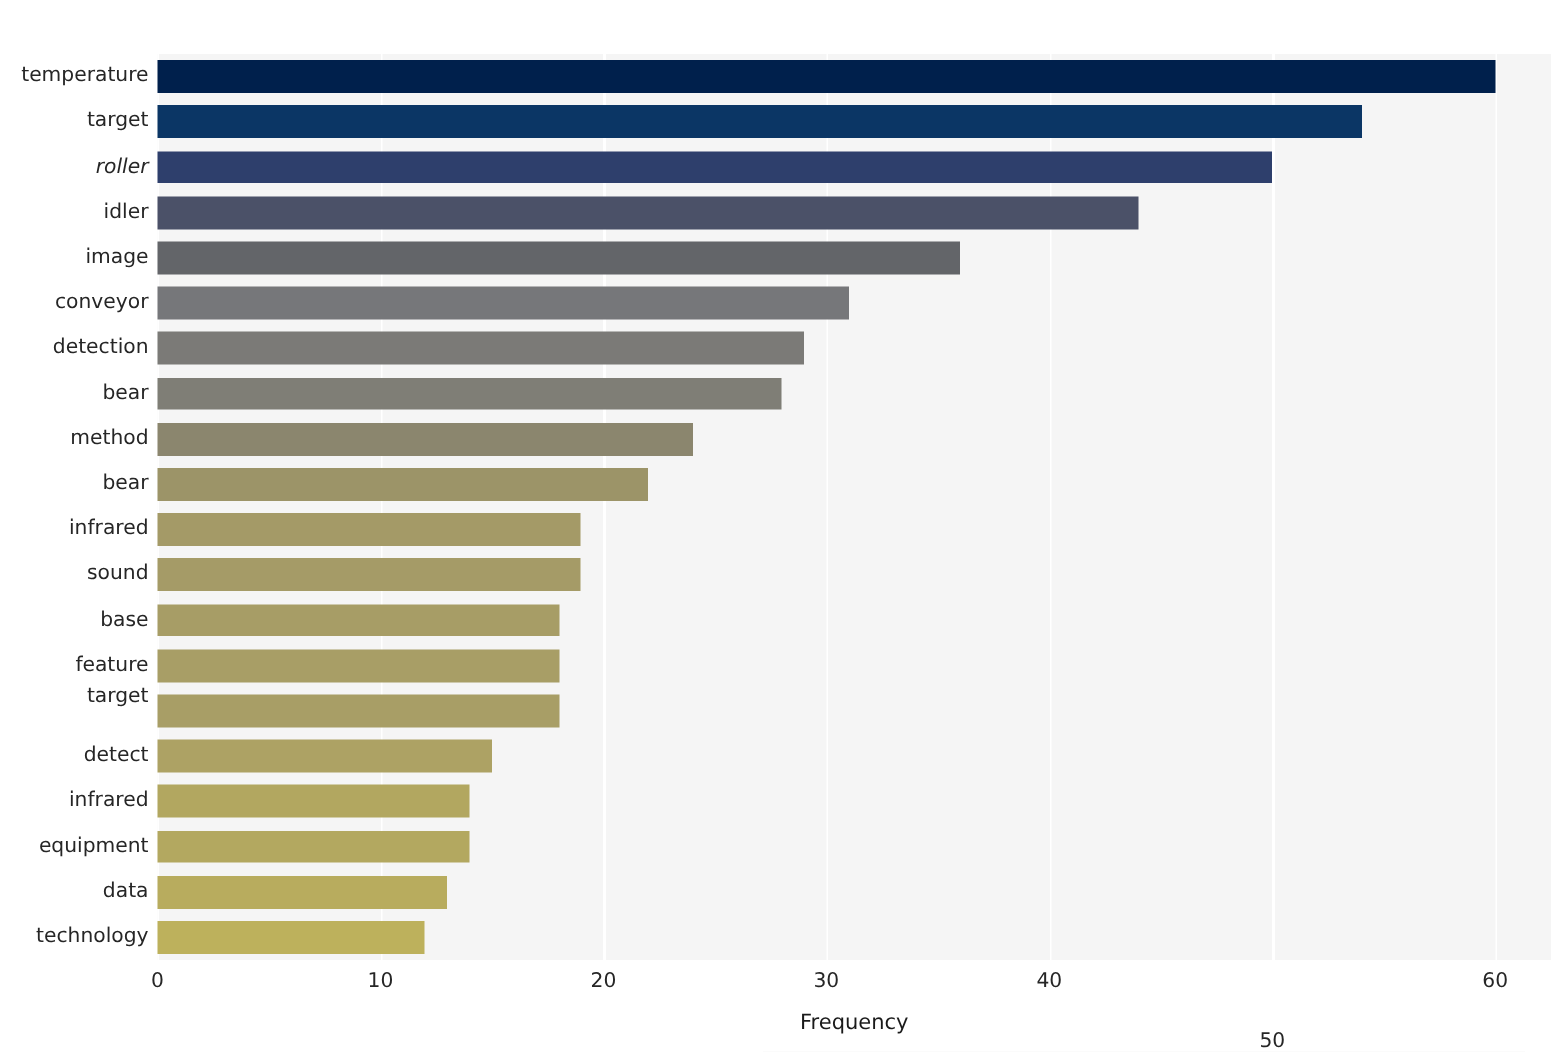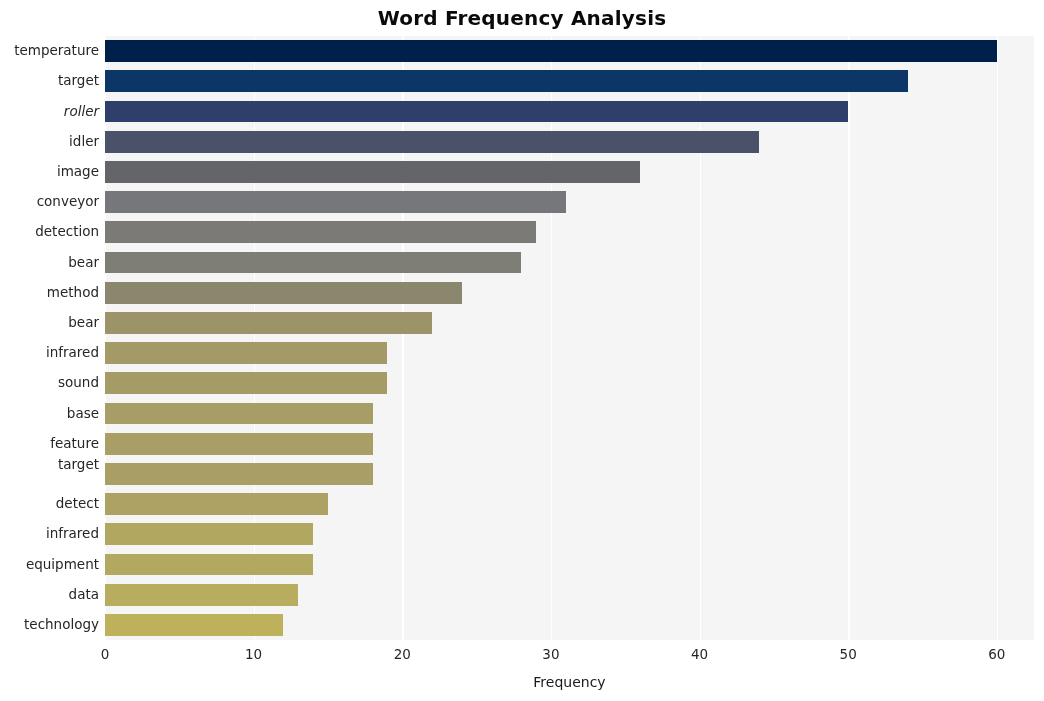--- a/index.html
+++ b/index.html
@@ -97,21 +97,20 @@
     text-align: center;
     font-size: 14px;
     color: #1a1a1a;
   }
 </style>
 </head>
 <body>
 
 <div id="figure">
 
-  <div id="chart-title">Word Frequency Analysis</div>
 
   <div id="plot-area">
       <div class="gridline-v" style="left: 0px;"></div>
       <div class="gridline-v" style="left: 148.64px;"></div>
       <div class="gridline-v" style="left: 297.28px;"></div>
       <div class="gridline-v" style="left: 445.92px;"></div>
       <div class="gridline-v" style="left: 594.56px;"></div>
       <div class="gridline-v" style="left: 743.2px;"></div>
       <div class="gridline-v" style="left: 891.84px;"></div>
       <div class="bar-row" style="top: 0px; height: 30.2px;">
@@ -198,19 +197,19 @@
       <div class="ytick" style="top: 551.7px;">data</div>
       <div class="ytick" style="top: 581.9px;">technology</div>
     </div>
 
   <div id="xticks">
       <div class="xtick" style="left: 0px;">0</div>
       <div class="xtick" style="left: 148.64px;">10</div>
       <div class="xtick" style="left: 297.28px;">20</div>
       <div class="xtick" style="left: 445.92px;">30</div>
       <div class="xtick" style="left: 594.56px;">40</div>
-      <div class="xtick" style="left: 743.2px;">50</div>
+      <div class="xtick" style="left: 743.2px; margin-top: 40px;">50</div>
       <div class="xtick" style="left: 891.84px;">60</div>
     </div>
 
   <div id="xlabel">Frequency</div>
 
 </div>
 
 </body></html>

